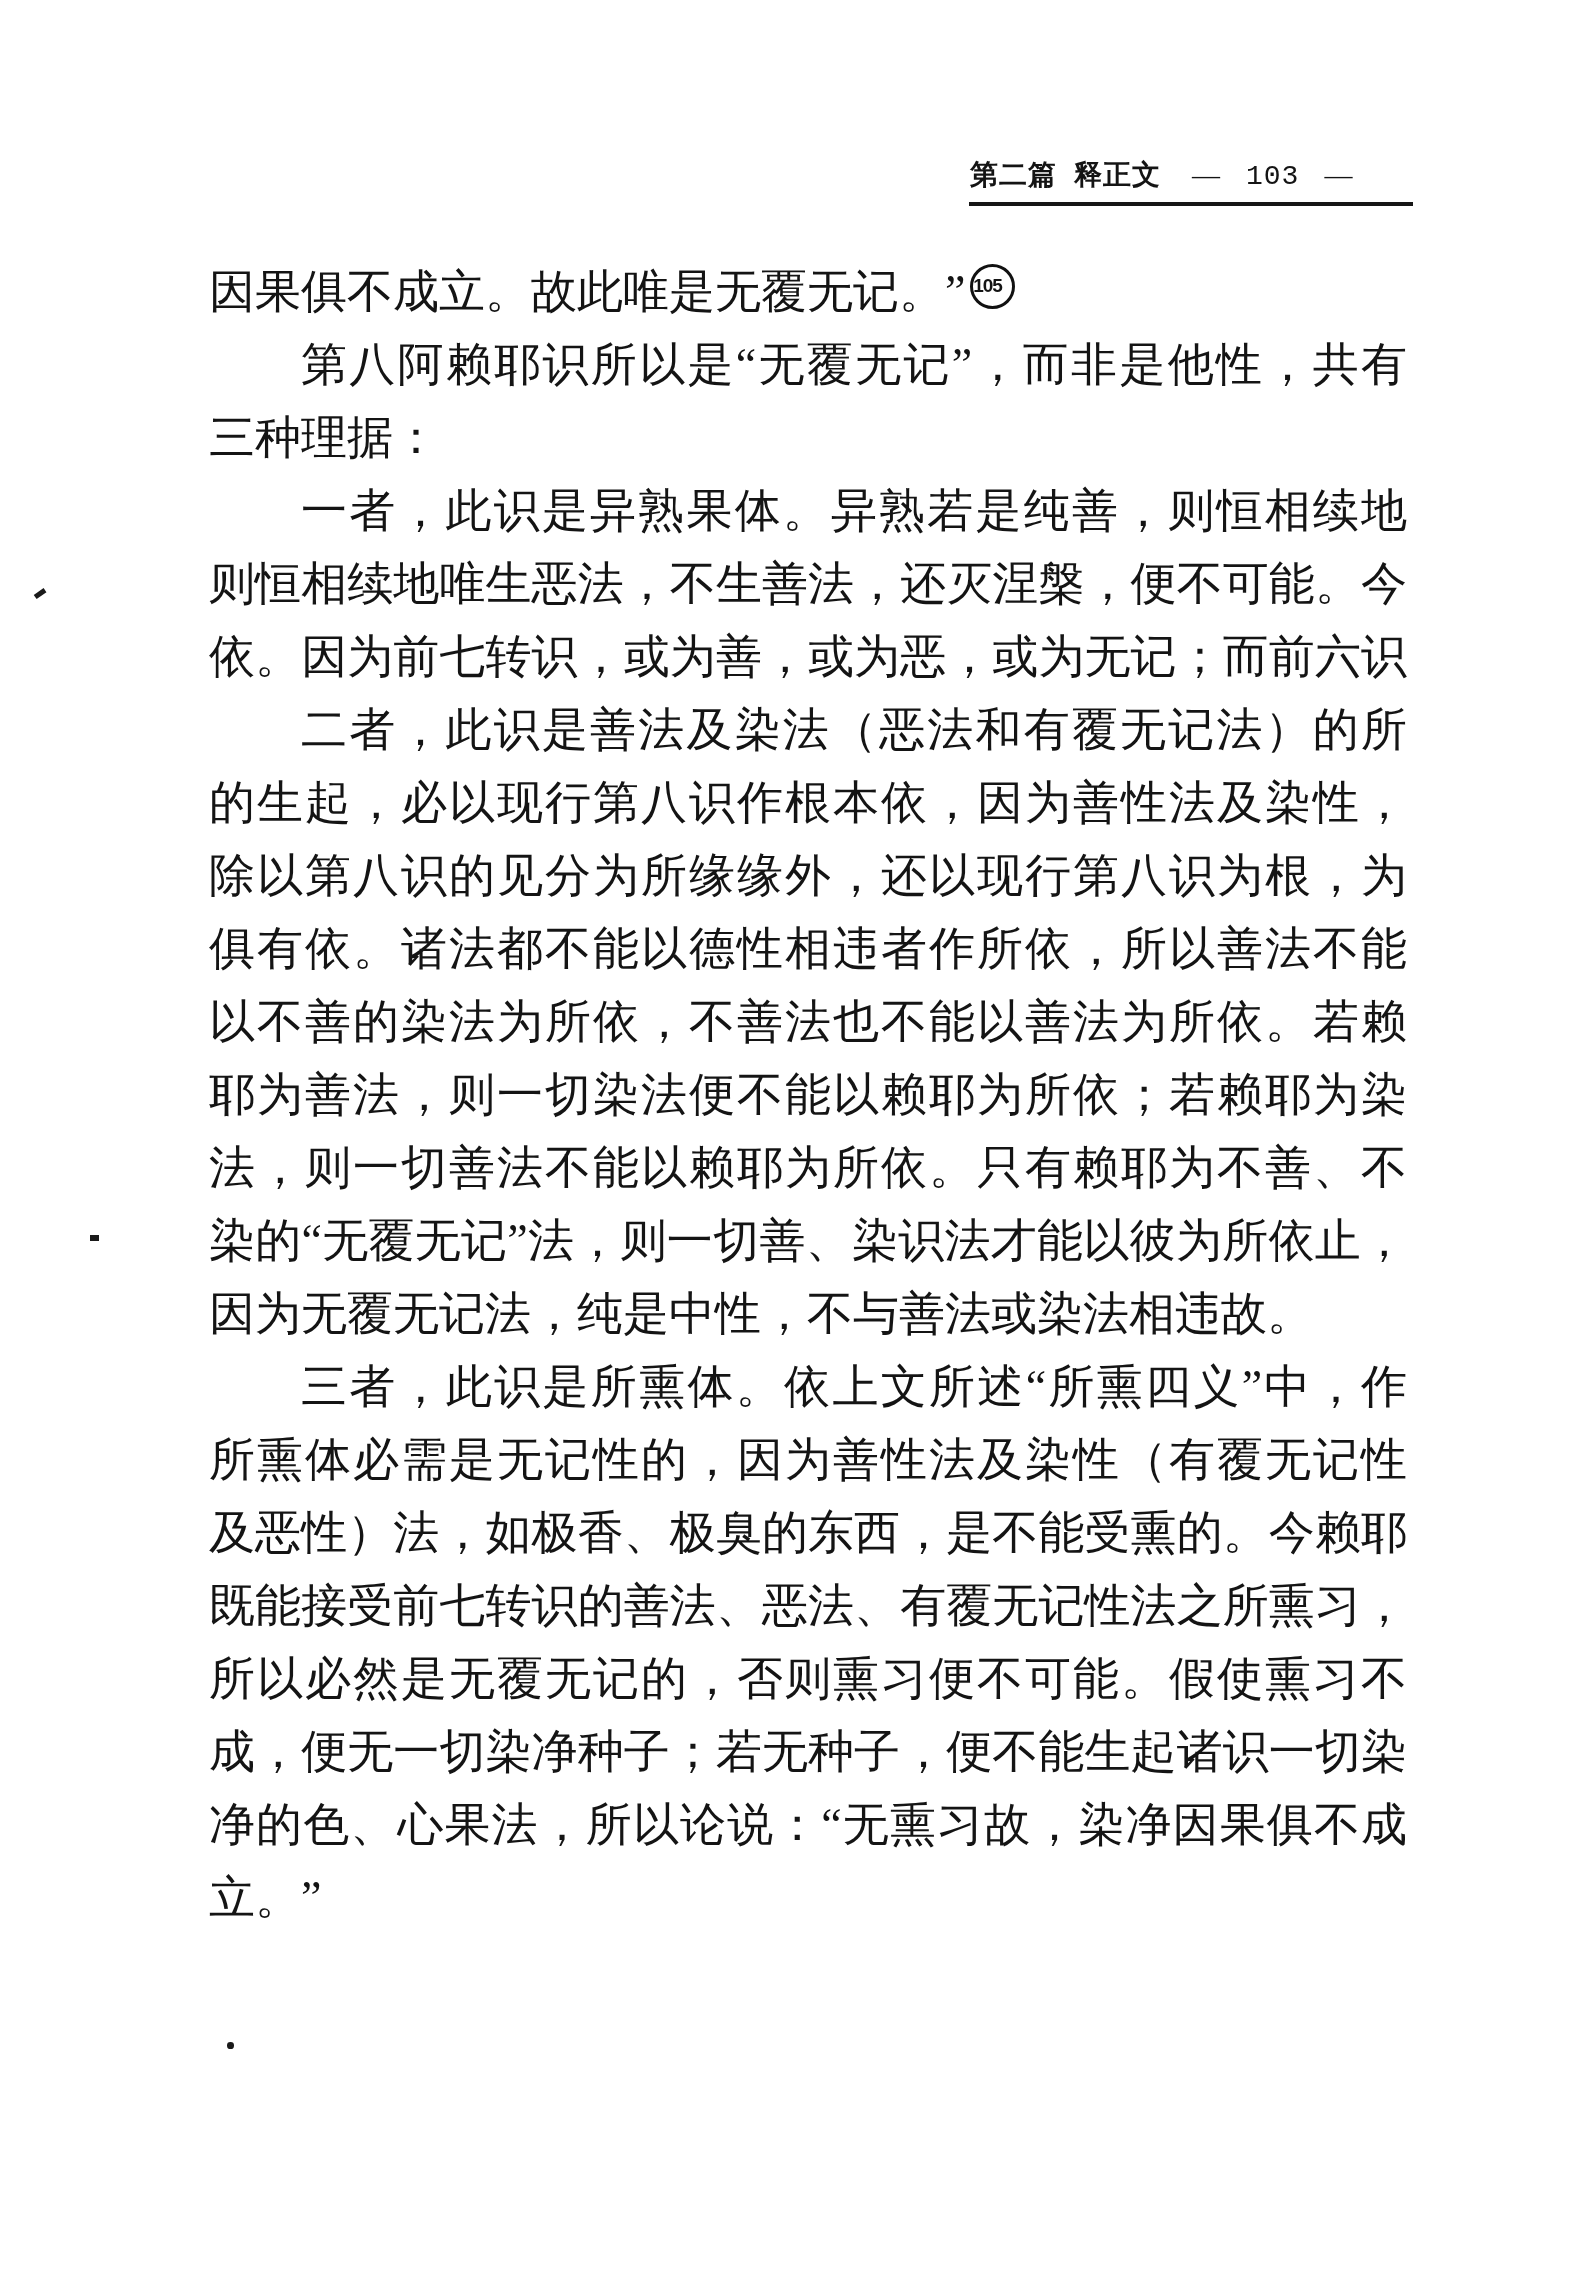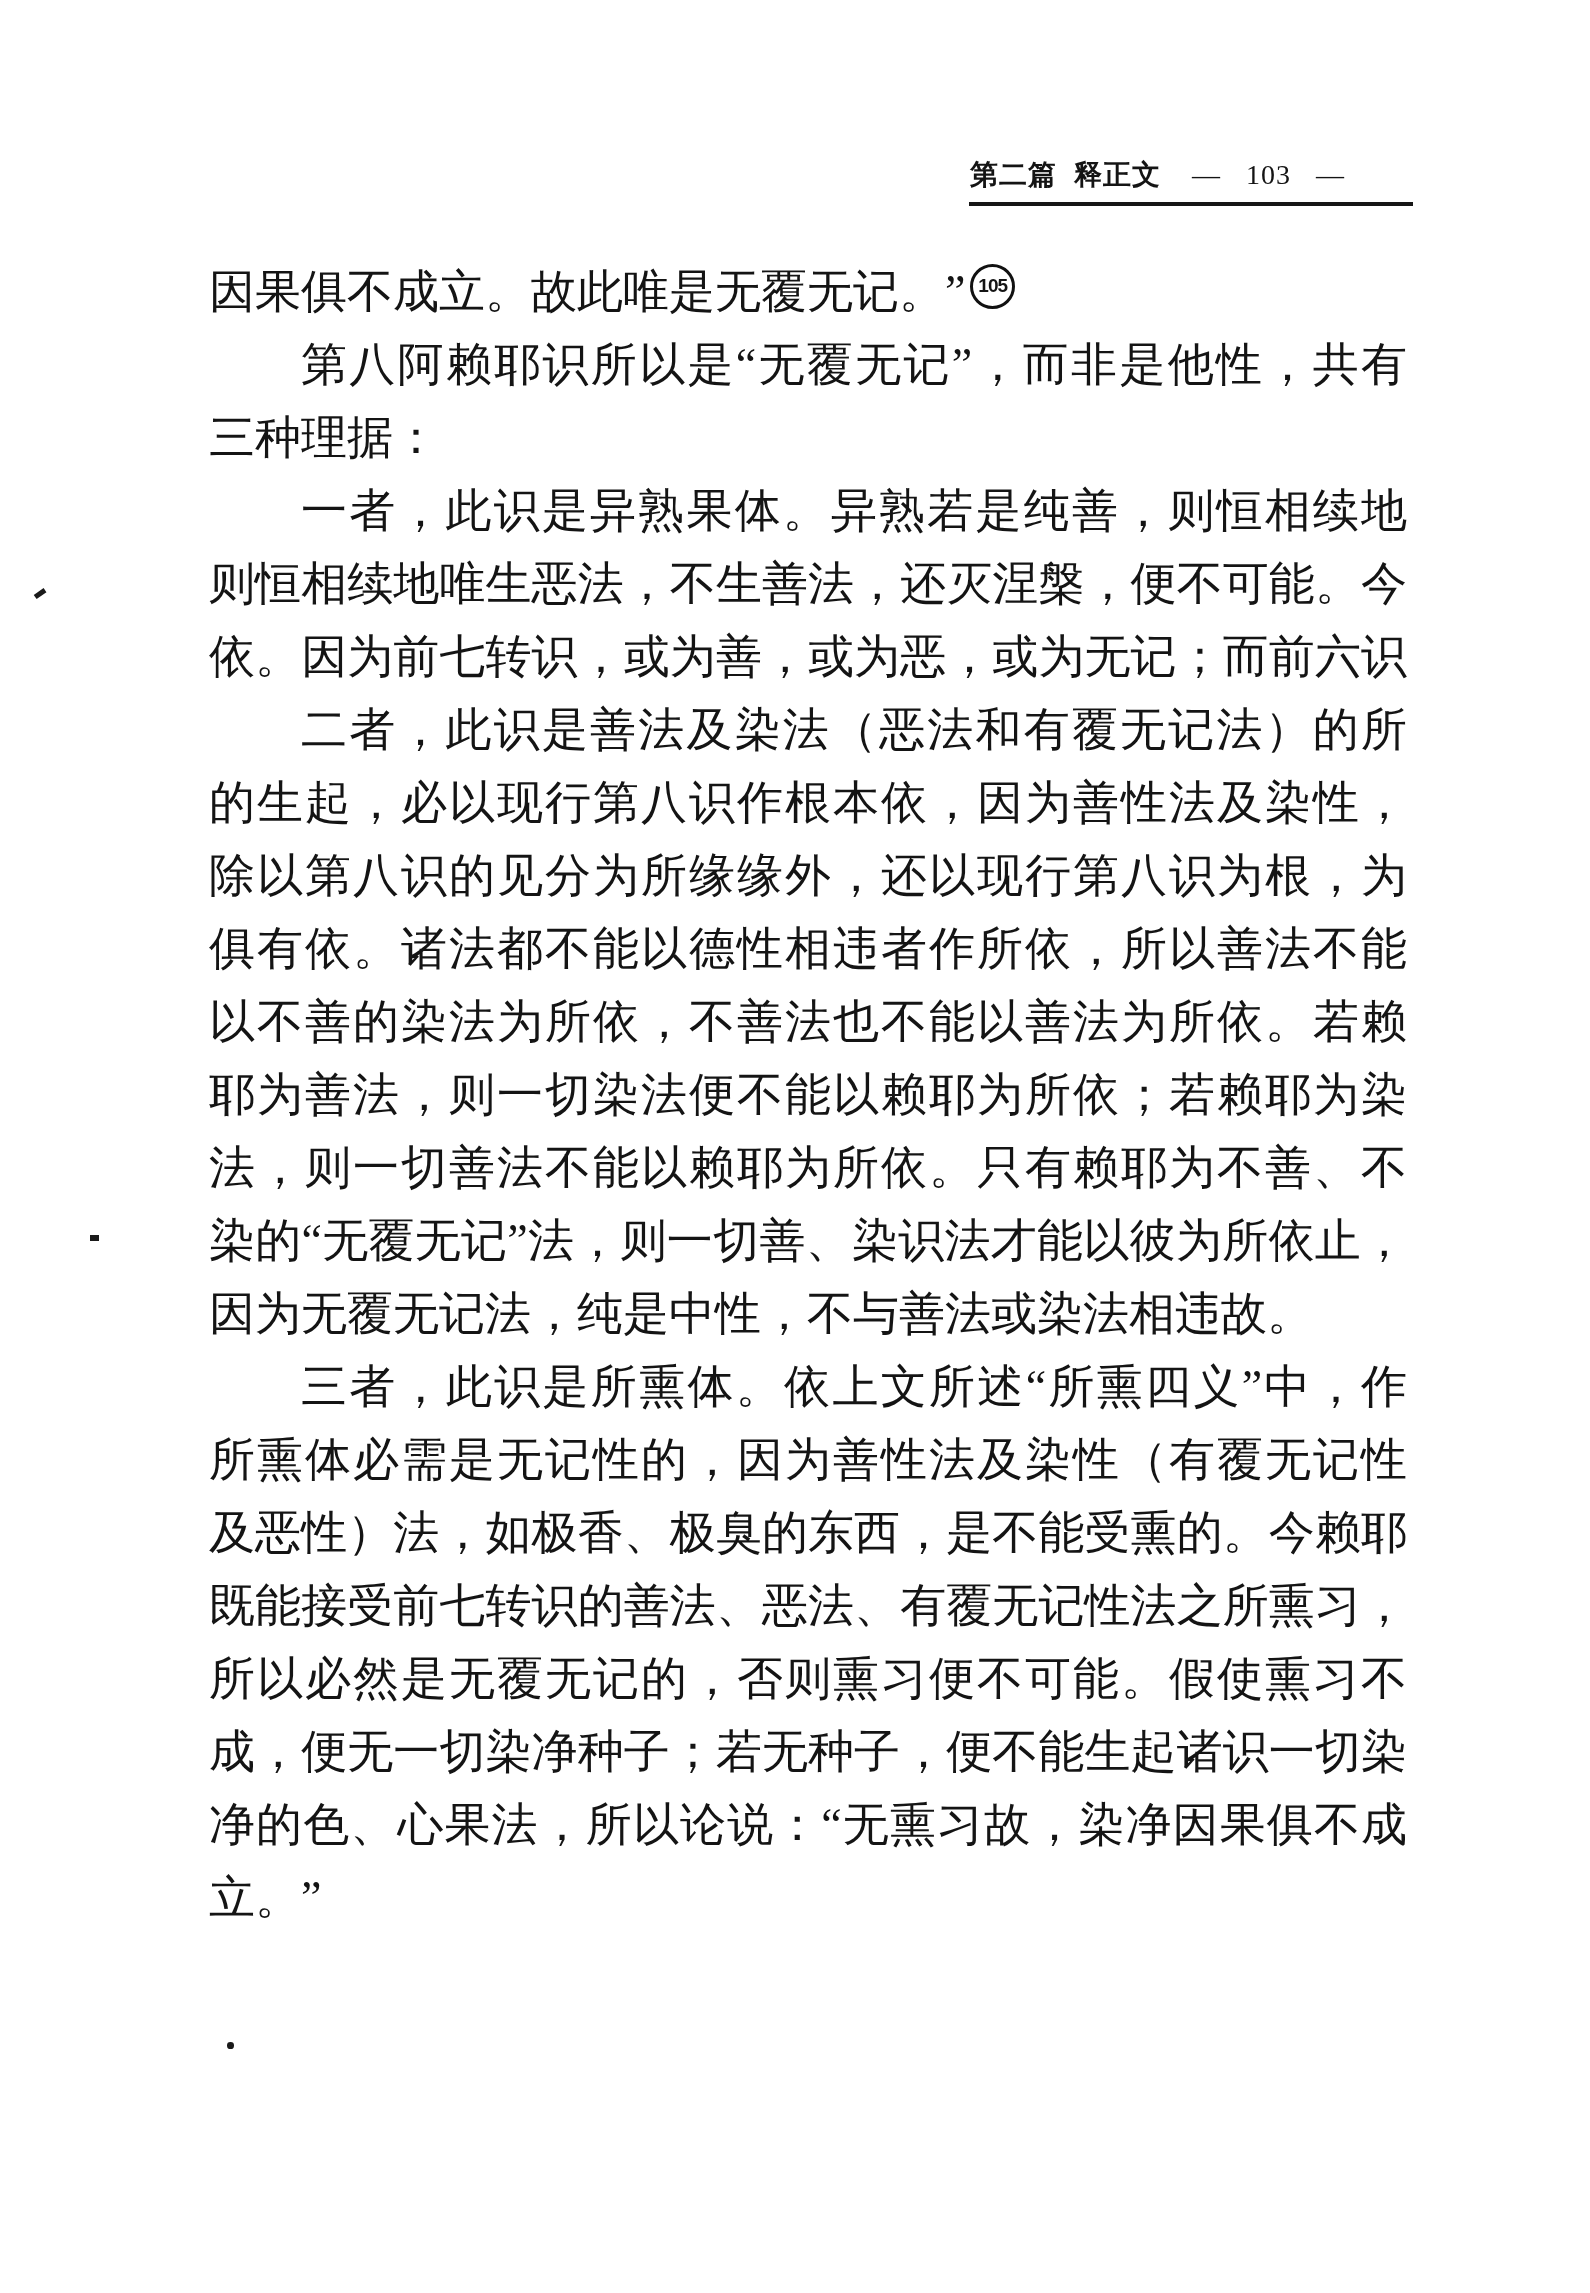--- a/index.html
+++ b/index.html
@@ -26,21 +26,21 @@
     height: 46px;
     font-size: 28px;
     font-weight: 700;
     letter-spacing: 1px;
     white-space: nowrap;
     display: flex;
     align-items: baseline;
   }
   .running-head .hd-title { margin-left: 17px; }
   .running-head .hd-dash-l { margin-left: 31px; font-weight: 400; }
-  .running-head .hd-page { margin-left: 25px; font-weight: 400; }
+  .running-head .hd-page { margin-left: 25px; font-weight: 400; font-family: Liberation Mono, monospace; }
   .running-head .hd-dash-r { margin-left: 25px; font-weight: 400; }
   .head-rule {
     position: absolute;
     left: 969px;
     top: 202px;
     width: 444px;
     height: 3.8px;
     background: #161616;
   }
 
@@ -72,21 +72,20 @@
   .footnote-mark {
     display: inline-block;
     box-sizing: border-box;
     width: 45px;
     height: 45px;
     border: 3.8px solid #111;
     border-radius: 50%;
     font-size: 19px;
     font-weight: 700;
     line-height: 37px;
-    text-align: center;
     letter-spacing: -1px;
     vertical-align: 15.3px;
     margin-left: 4.8px;
     font-family: "Liberation Sans", "DejaVu Sans", sans-serif;
   }
 
   
   .artifact {
     position: absolute;
     background: #1a1a1a;

